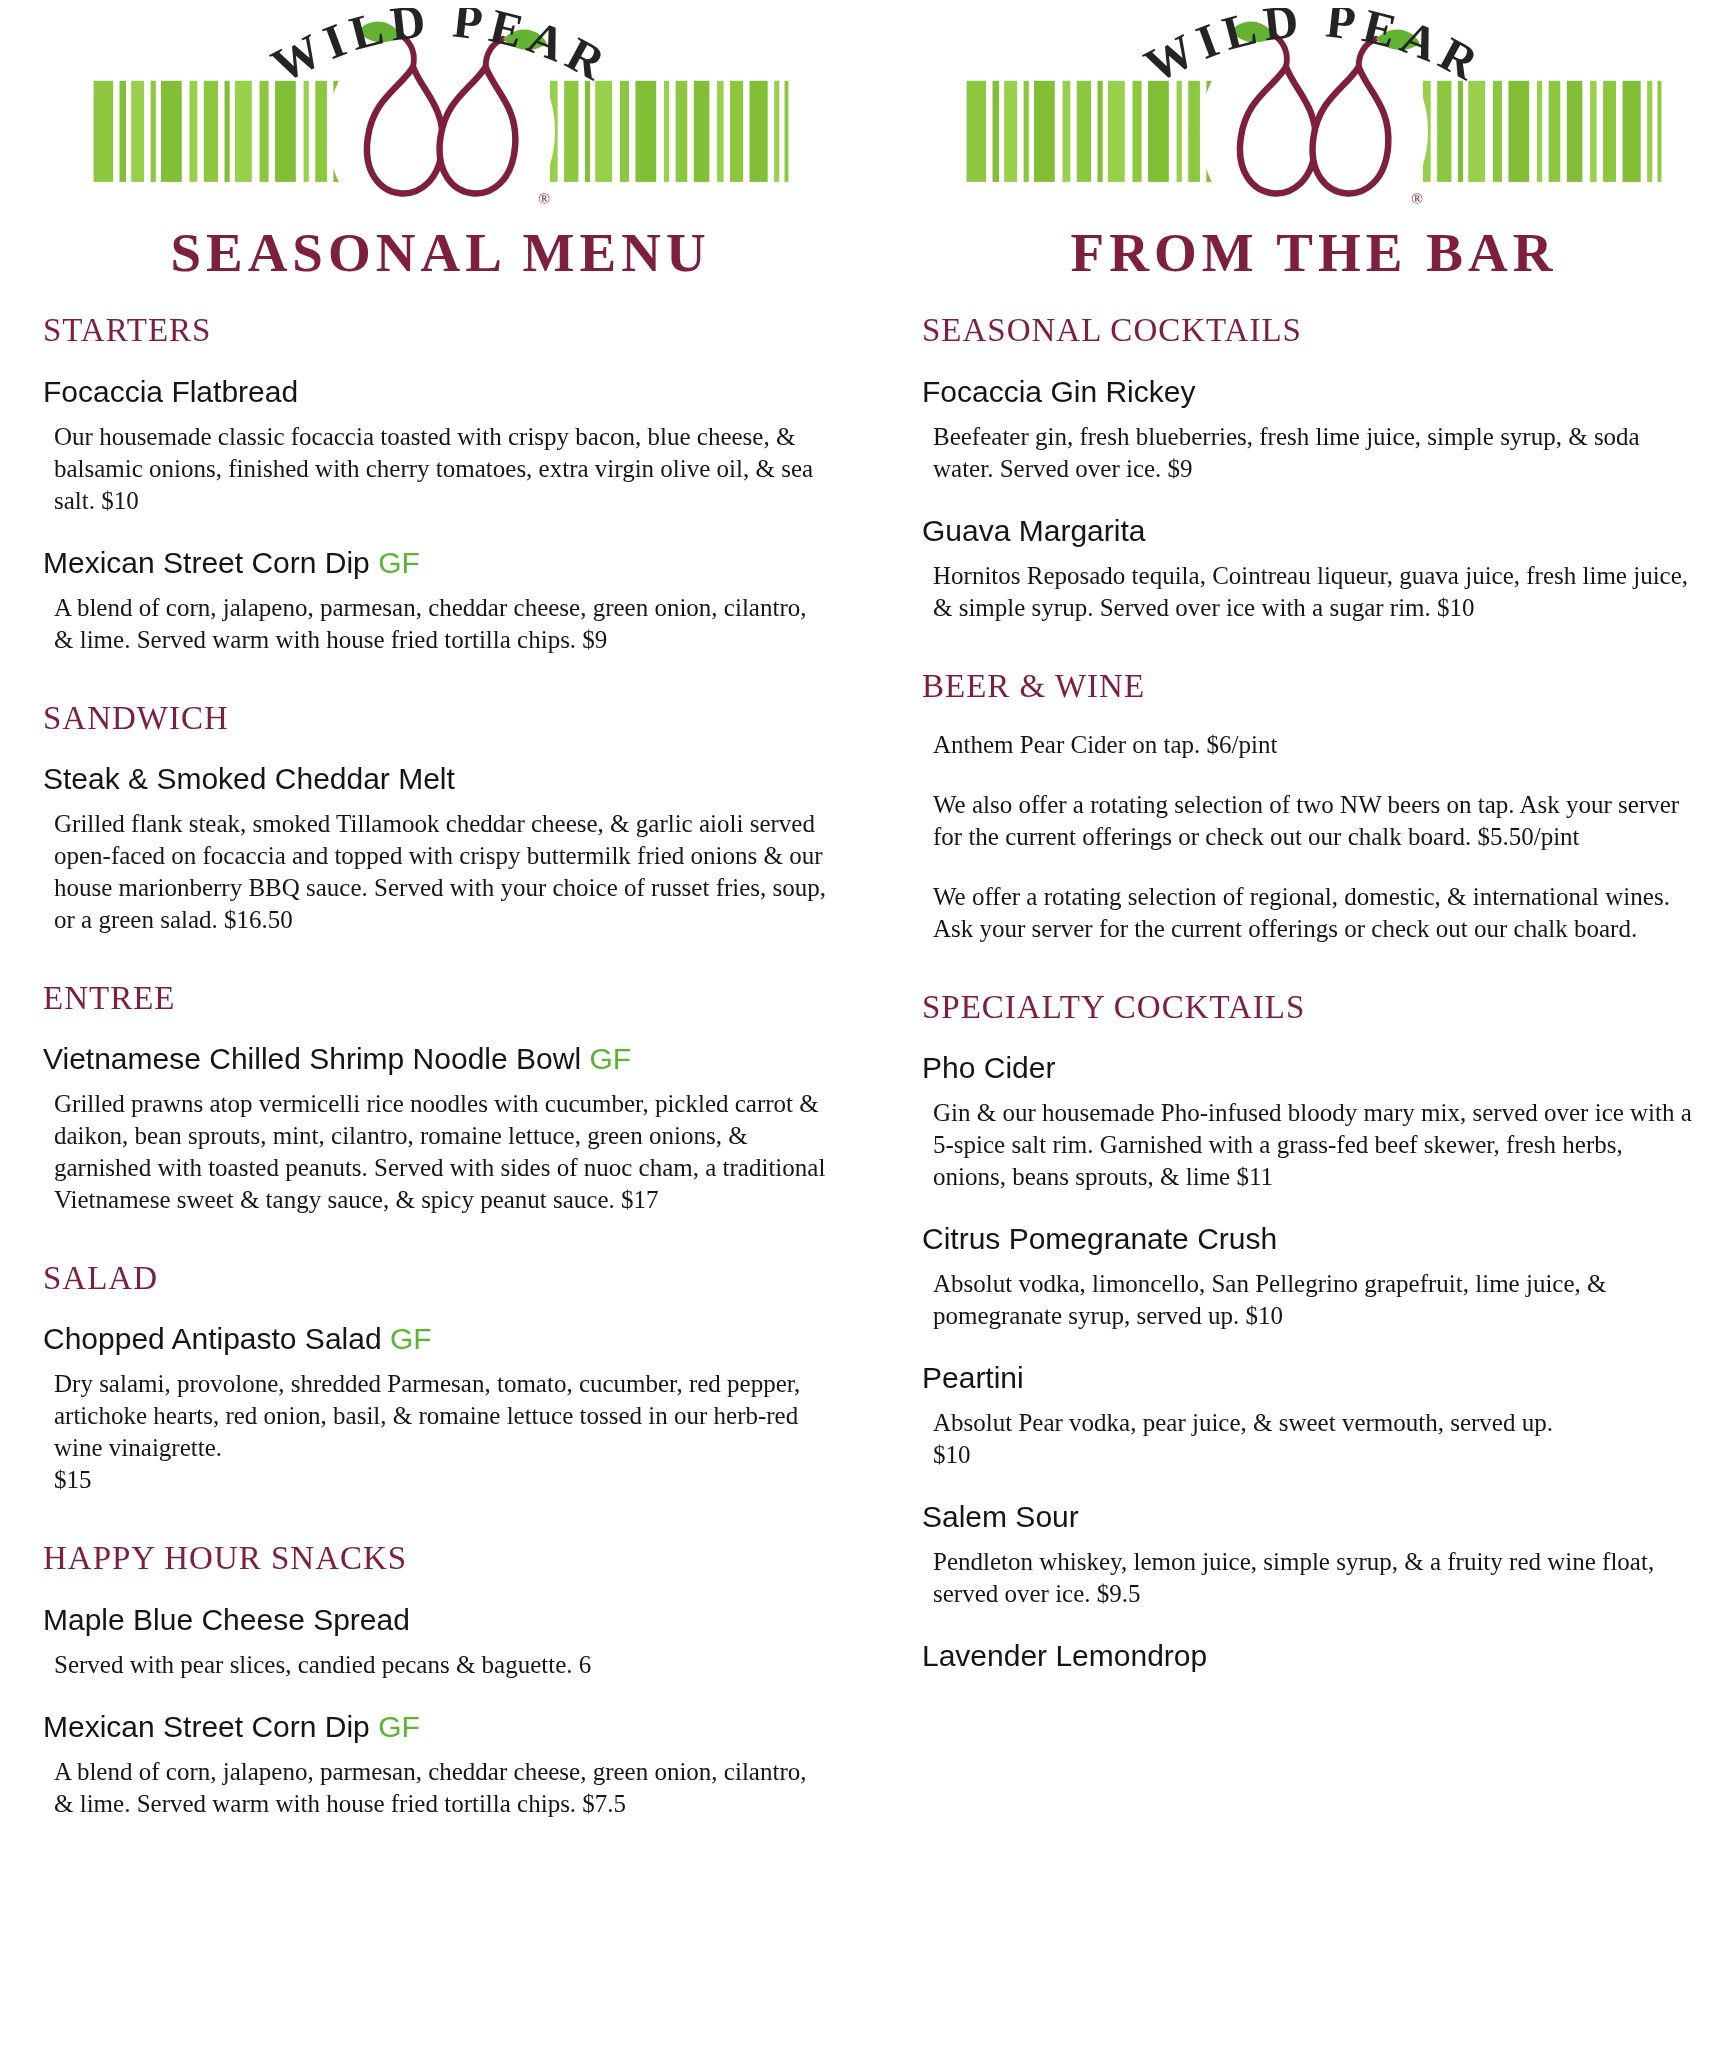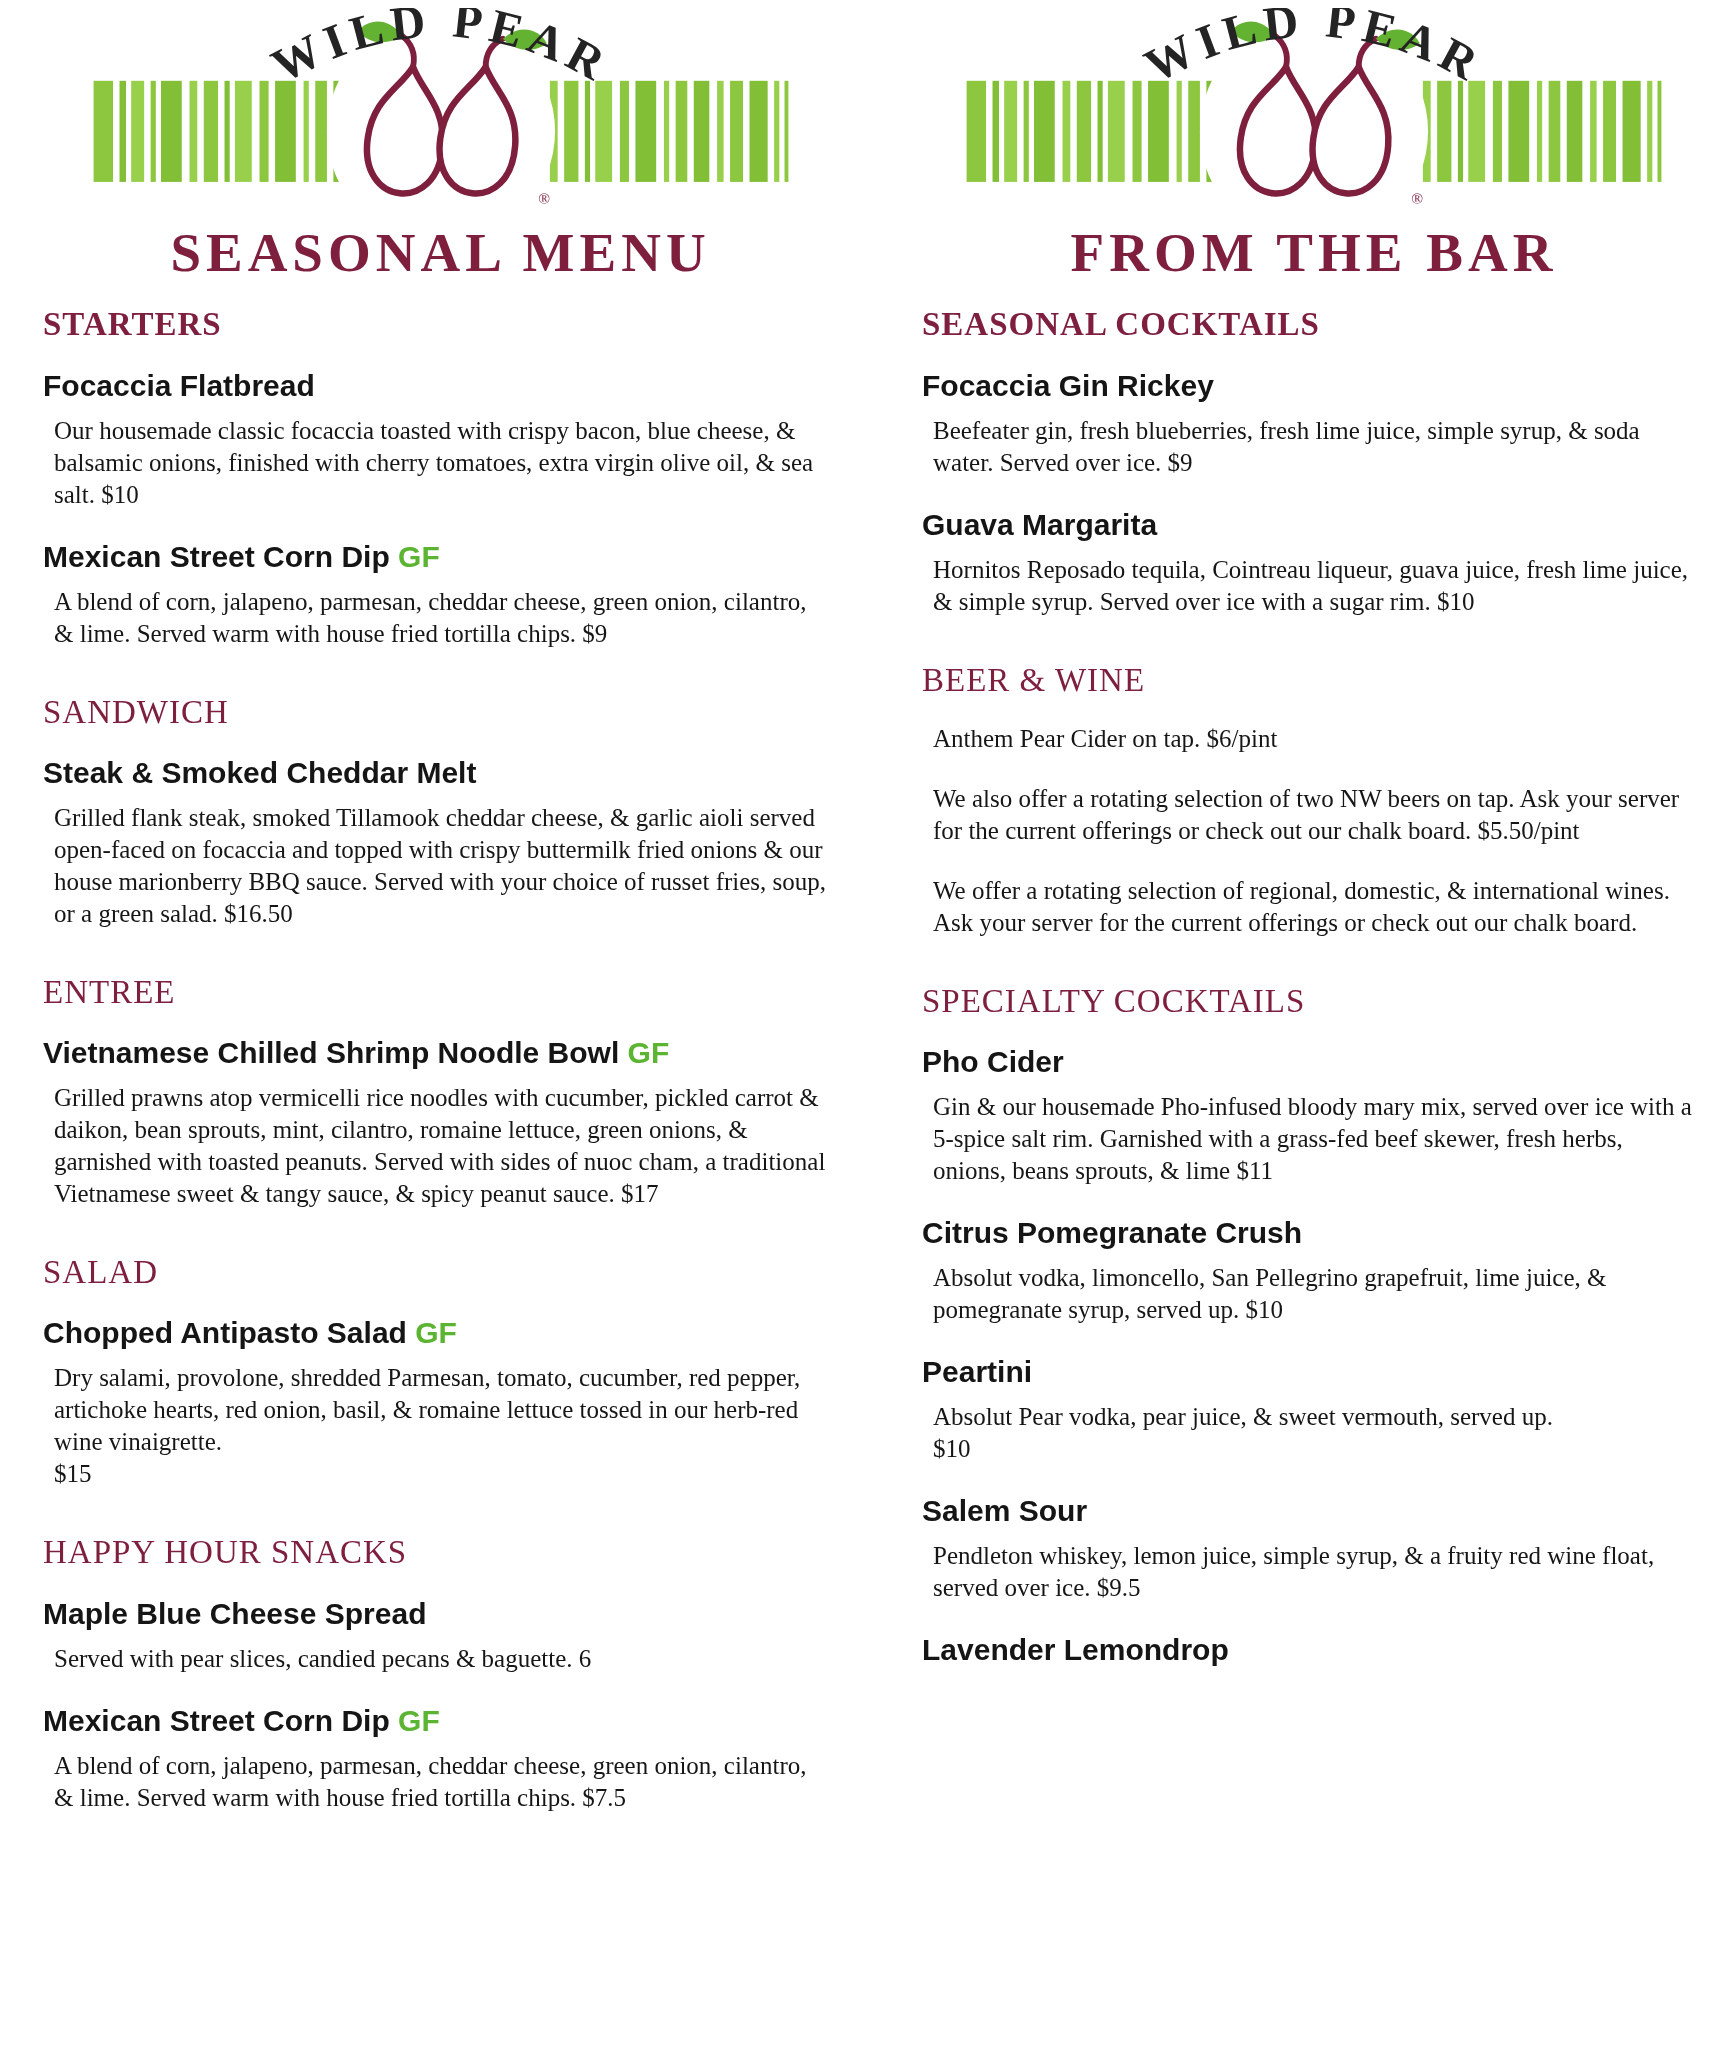--- a/index.html
+++ b/index.html
@@ -36,26 +36,26 @@
     font-family:"Liberation Serif", serif;
     font-weight:700; font-size:55px; letter-spacing:5px;
     color:var(--maroon); margin:0; line-height:1.15;
   }
 
   .menu-section .section-heading{
     font-family:"Liberation Serif", serif;
     font-weight:400; font-size:33px; letter-spacing:1px;
     color:var(--maroon); margin:44px 0 25px 0; line-height:1.1;
   }
-  .menu-section:first-child .section-heading{ margin-top:22px;font-weight:bold; }
+  .menu-section:first-child .section-heading{ margin-top:28px; }
 
   .menu-item{ margin-bottom:28px; }
   .item-name{
     font-family:"Liberation Sans", sans-serif;
-    font-weight:700; font-size:30px; color:#151515;
+    font-weight:400; font-size:30px; color:#151515;
     margin:0 0 6px 0; line-height:1.2;
   }
   .gf-tag{ color:var(--gf); }
   .item-desc{
     font-family:"Liberation Serif", serif;
     font-size:25px; line-height:32px; color:var(--ink);
     margin:11px; white-space:pre-line;
   }
 </style>
 </head>

